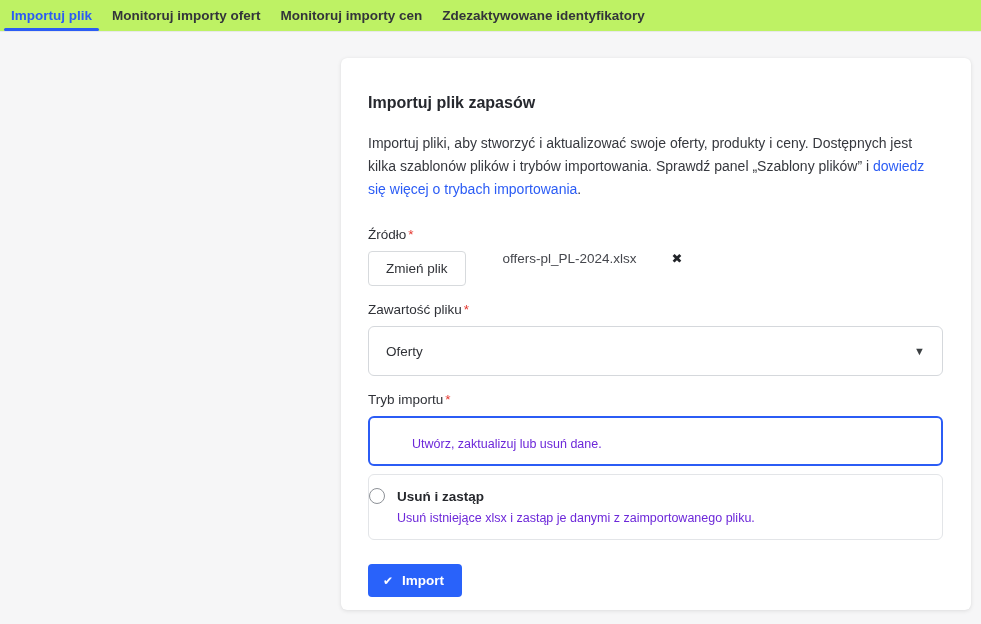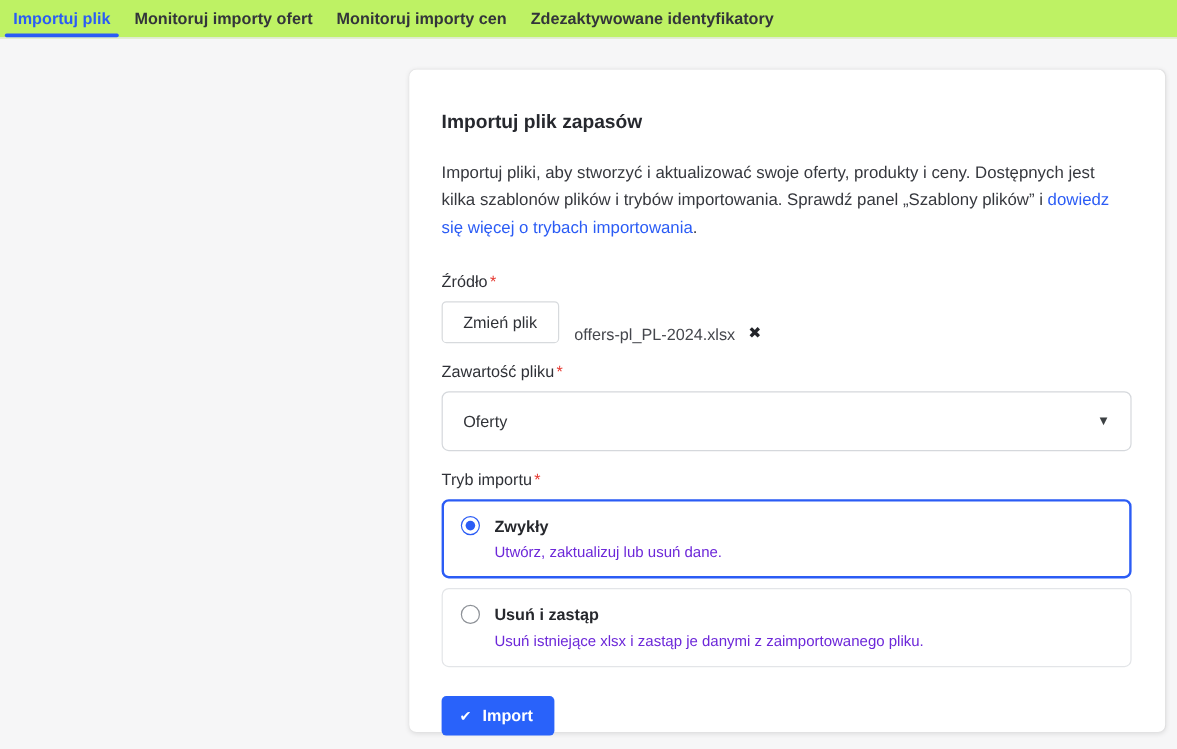--- a/index.html
+++ b/index.html
@@ -71,22 +71,23 @@
   }
   .field-label {
     font-size: 13.5px;
     color: #2f3137;
     margin-bottom: 9px;
   }
   .req { color: #e5362e; margin-left: 2px; }
   
   .file-row {
     display: flex;
-    align-items: flex-end;
+    align-items: flex-start;
     margin-bottom: 16px;
+    gap: 24px;
   }
   .btn-secondary {
     font-family: inherit;
     font-size: 13.5px;
     color: #303237;
     background: #ffffff;
     border: 1px solid #d7dadd;
     border-radius: 4px;
     padding: 9px 17px;
     cursor: pointer;
@@ -116,21 +117,21 @@
     color: #303237;
     cursor: pointer;
     margin-bottom: 16px;
     background: #fff;
   }
   .caret { font-size: 11px; color: #3c4043; }
   
   .mode-box {
     border: 1px solid #e3e5e8;
     border-radius: 6px;
-    padding: 13px 16px 14px 15px;
+    padding: 13px 16px 14px 0;
     margin-bottom: 8px;
     cursor: pointer;
     background: #fff;
   }
   .mode-box.selected {
     border: 2px solid #2b5cf5;
     padding: 12px 15px 13px 14px;
   }
   .mode-head { display: flex; align-items: center; }
   .radio {
@@ -207,24 +208,20 @@
     <div class="field-label"><span>Zawartość pliku</span><span class="req">*</span></div>
     <div class="select">
       <span>Oferty</span>
       <span class="caret">▼</span>
     </div>
 
     
     <div class="field-label"><span>Tryb importu</span><span class="req">*</span></div>
 
     <div class="mode-box selected">
-      <div class="mode-head">
-        <span class="radio checked"></span>
-        <span class="mode-title">Zwykły</span>
-      </div>
       <div class="mode-desc">Utwórz, zaktualizuj lub usuń dane.</div>
     </div>
 
     <div class="mode-box">
       <div class="mode-head">
         <span class="radio"></span>
         <span class="mode-title">Usuń i zastąp</span>
       </div>
       <div class="mode-desc">Usuń istniejące xlsx i zastąp je danymi z zaimportowanego pliku.</div>
     </div>

